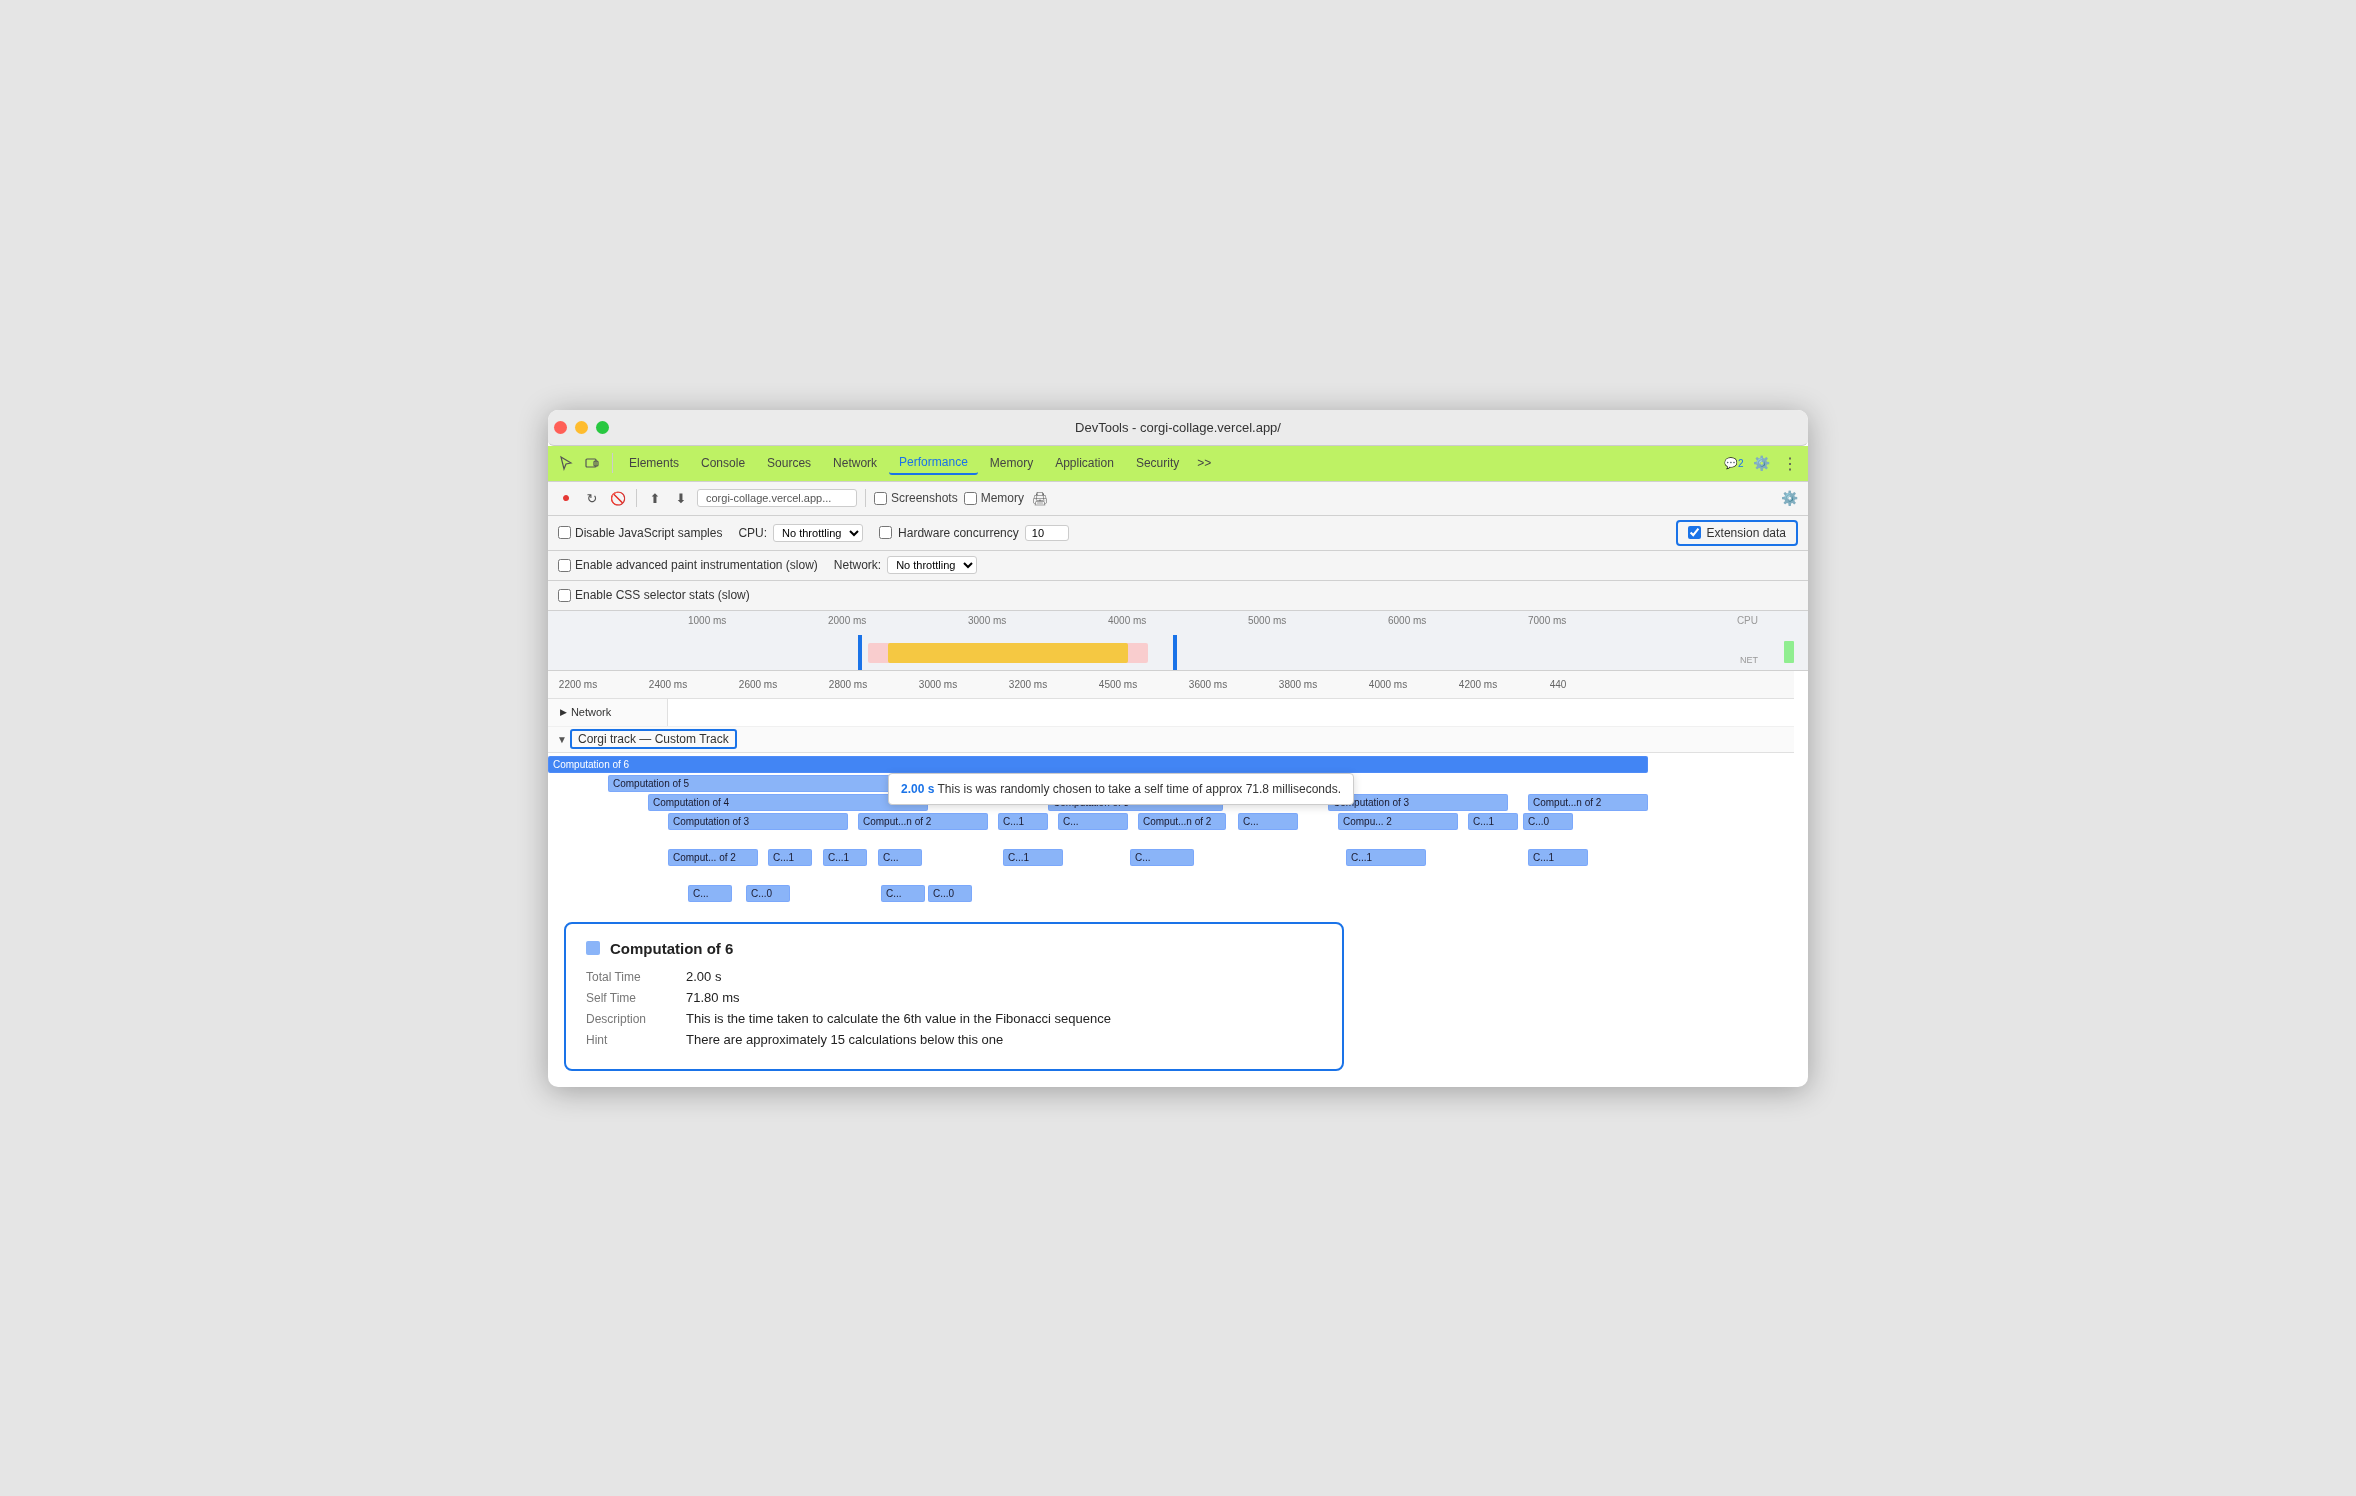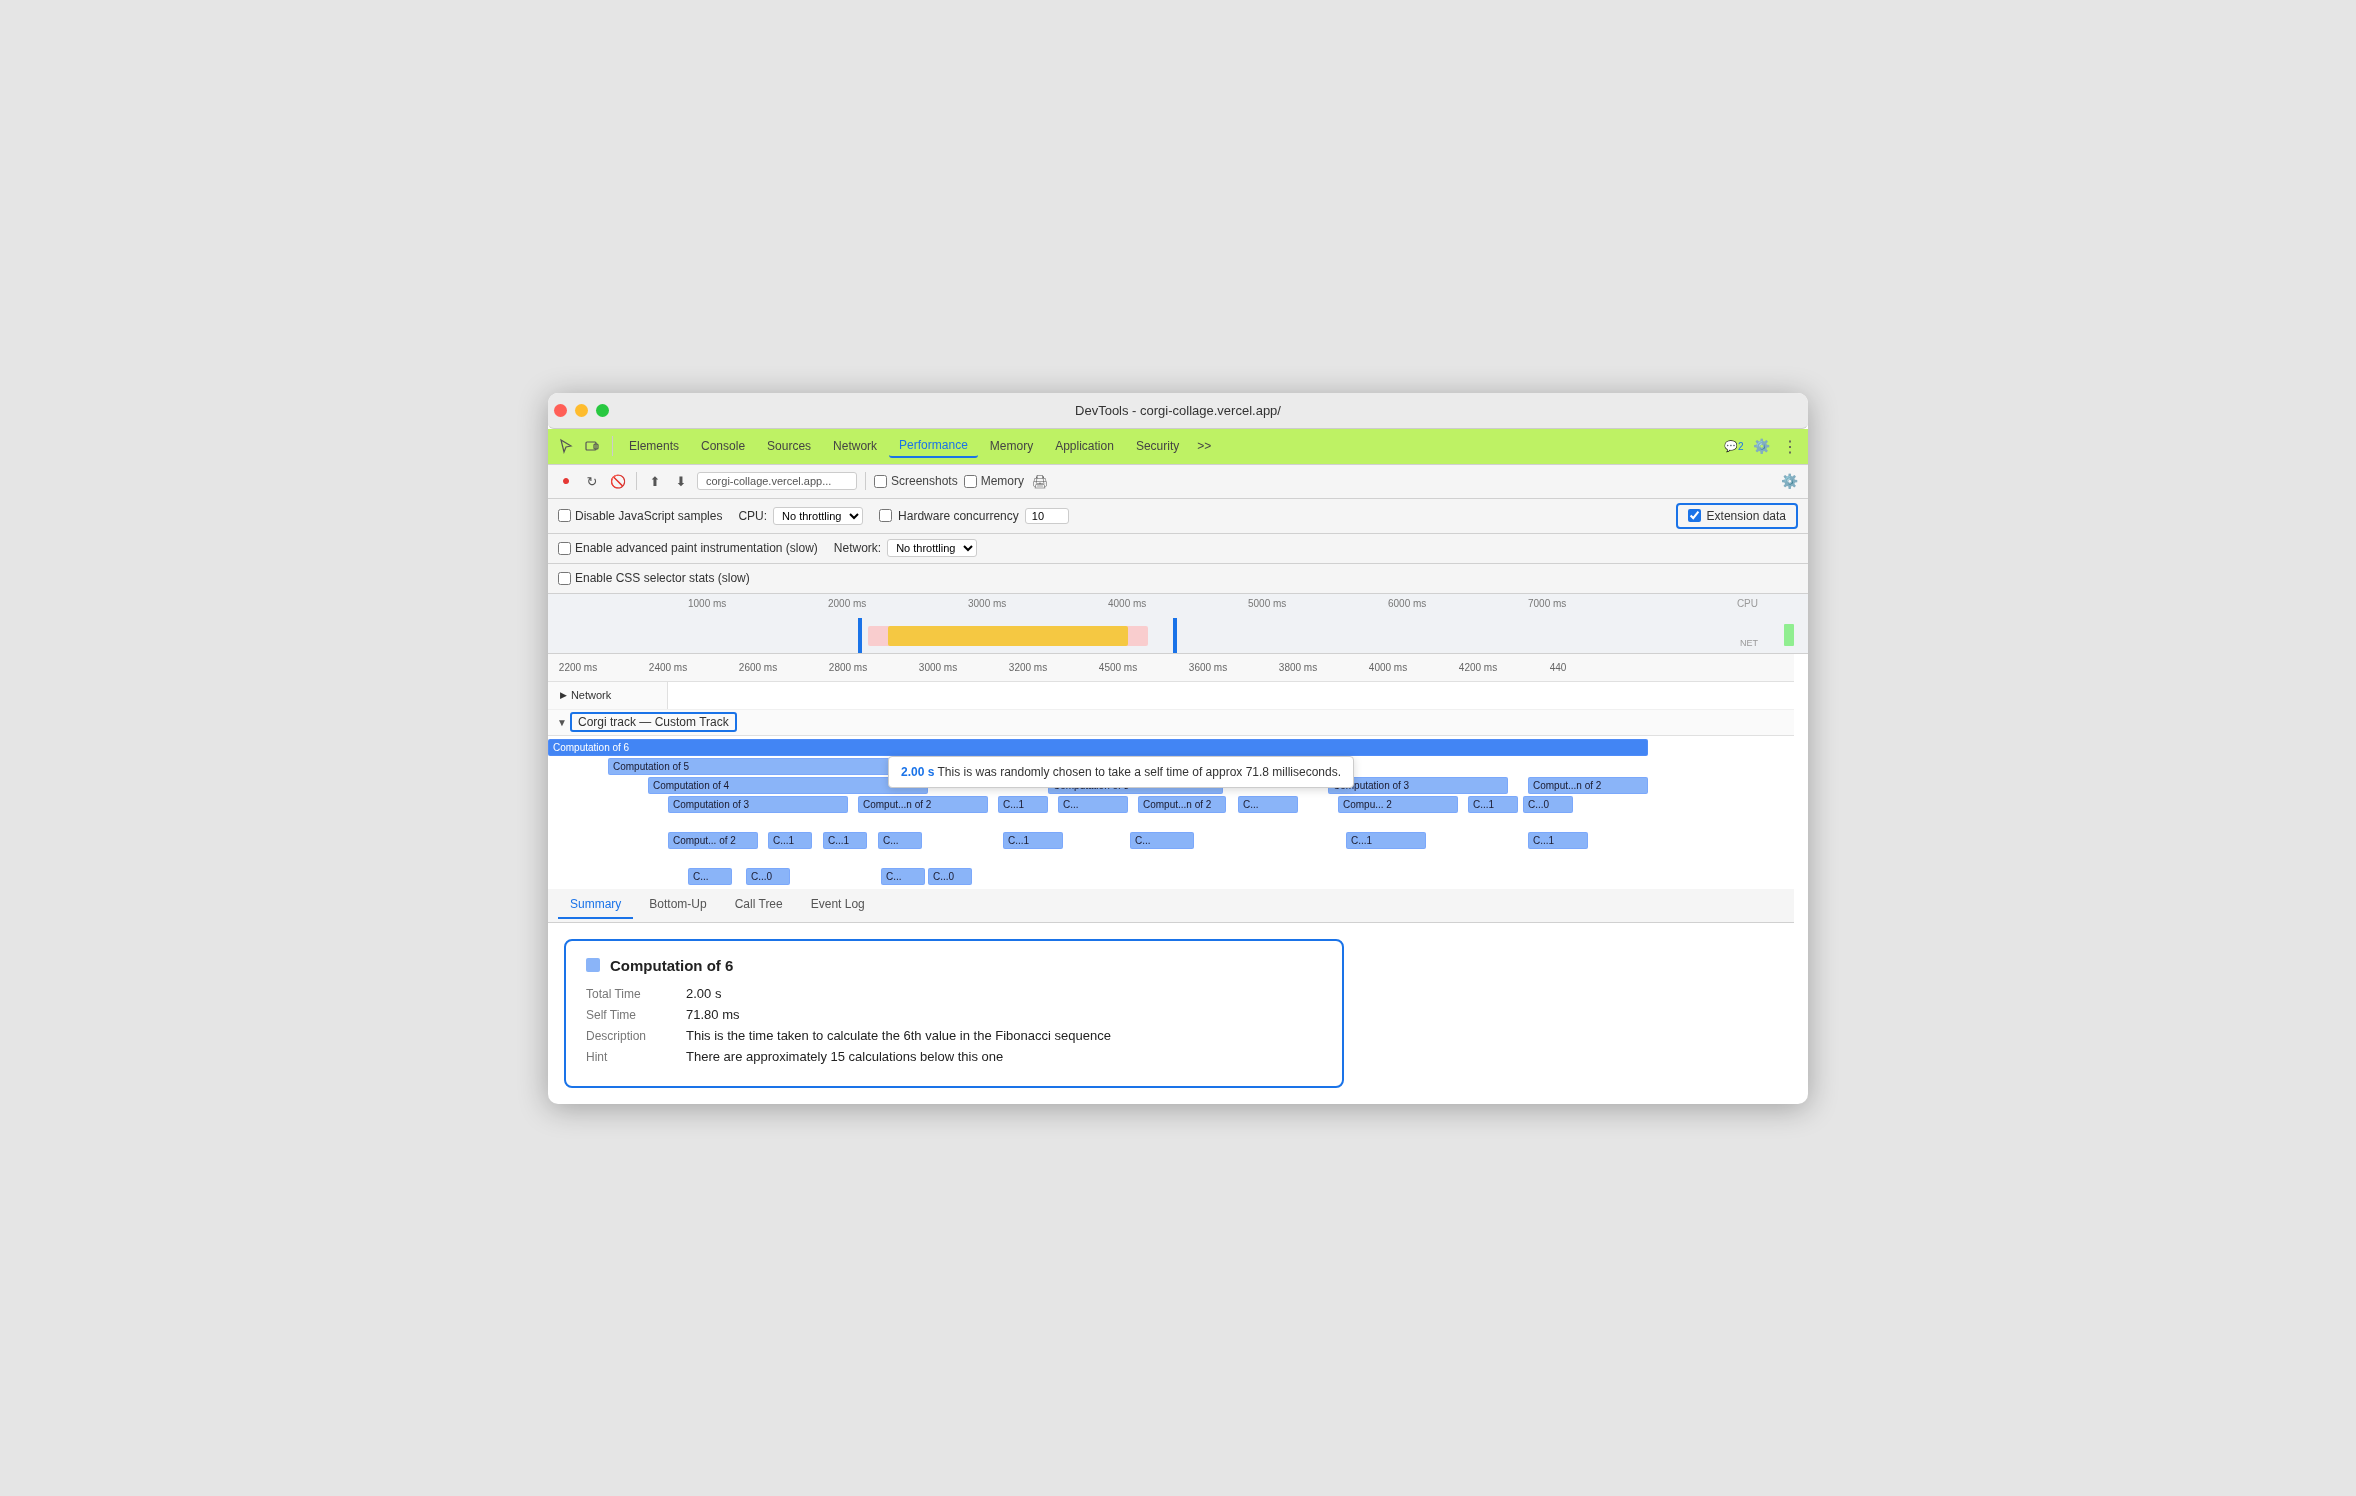--- a/index.html
+++ b/index.html
@@ -570,26 +570,20 @@
 
         <div class="flame-row" style="position:relative;height:18px;margin:1px 0;">
           <div class="flame-block" style="left:140px; width:44px;">C...</div>
           <div class="flame-block" style="left:198px; width:44px;">C...0</div>
           <div class="flame-block" style="left:333px; width:44px;">C...</div>
           <div class="flame-block" style="left:380px; width:44px;">C...0</div>
         </div>
 
       </div>
 
-      <div class="tab-bar">
-        <div class="tab-item active">Summary</div>
-        <div class="tab-item">Bottom-Up</div>
-        <div class="tab-item">Call Tree</div>
-        <div class="tab-item">Event Log</div>
-      </div>
 
       <div class="bottom-panel">
         <div class="summary-card">
           <div class="summary-title">
             <div class="summary-color-box"></div>
             <span>Computation of 6</span>
           </div>
           <div class="summary-row">
             <span class="summary-key">Total Time</span>
             <span class="summary-val">2.00 s</span>

